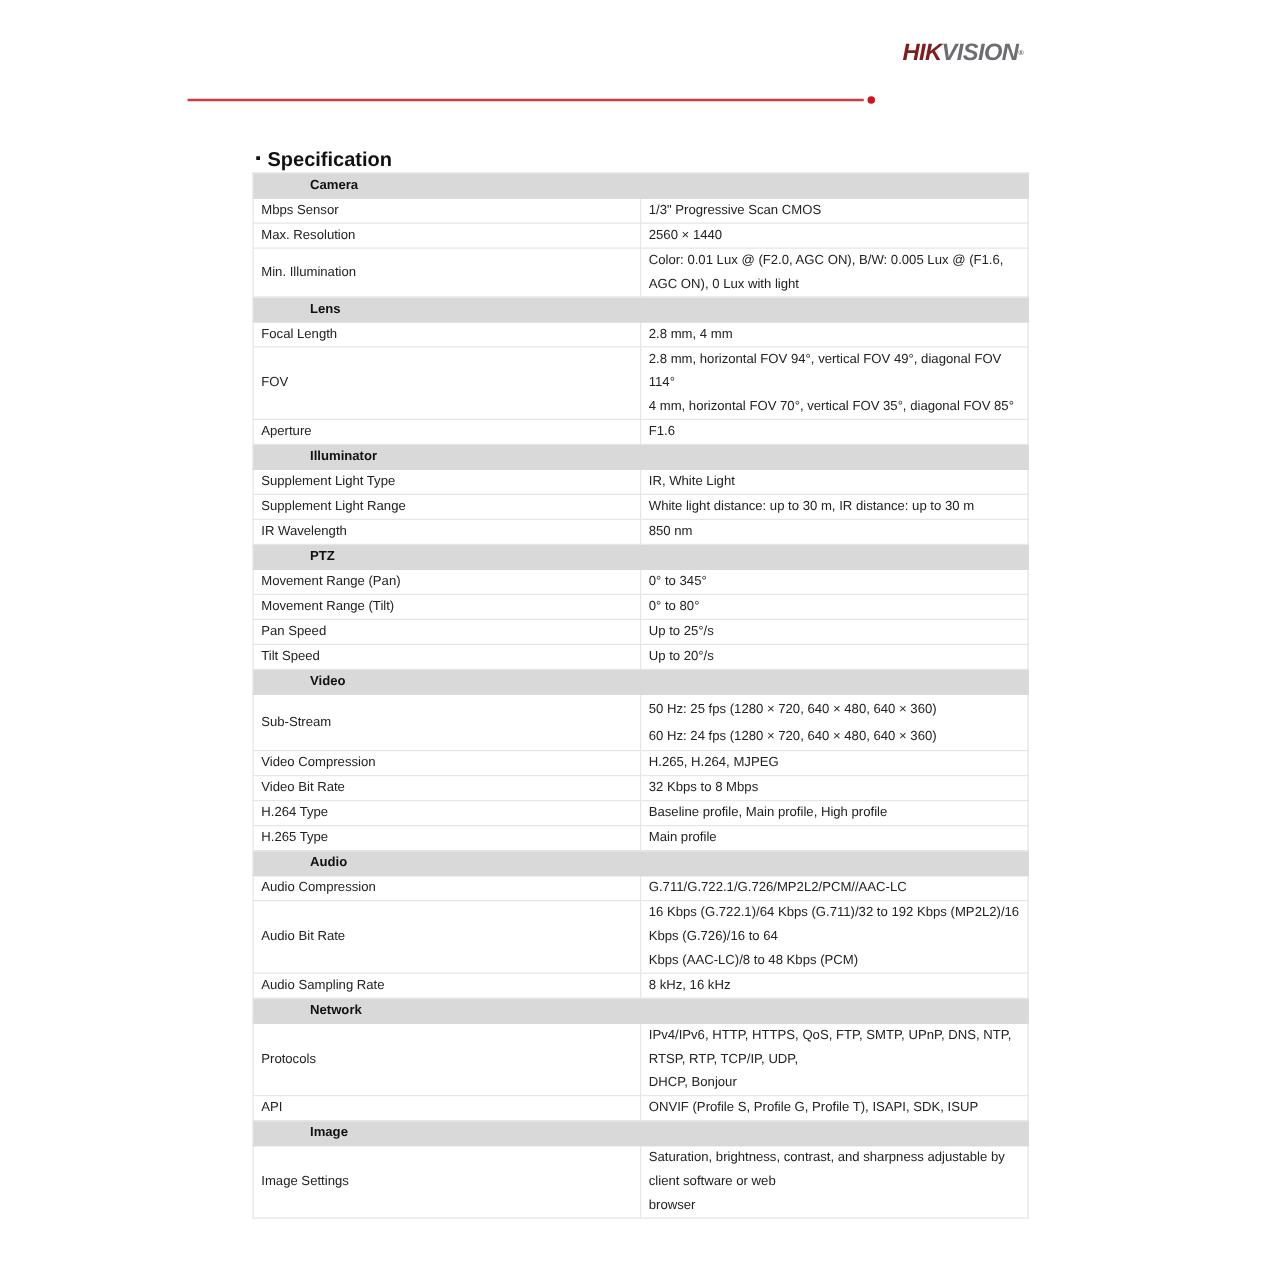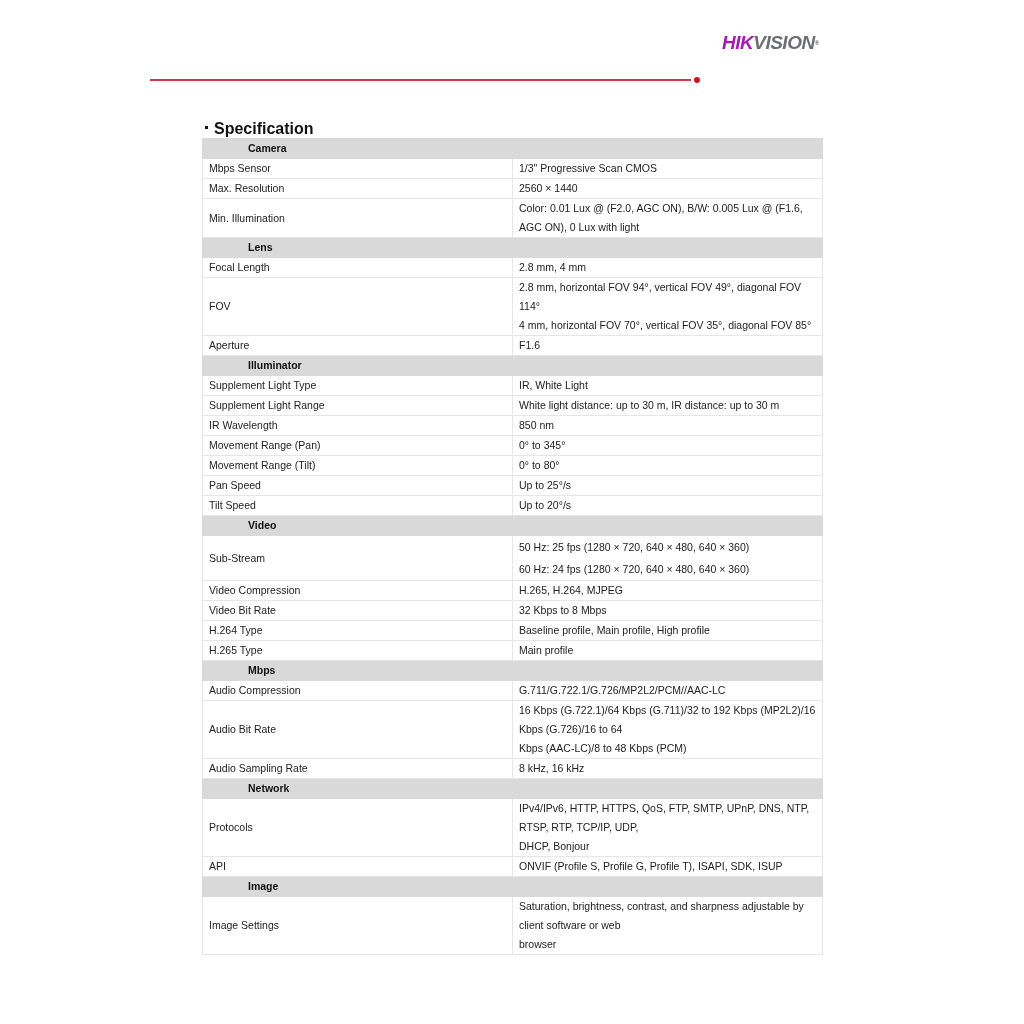--- a/index.html
+++ b/index.html
@@ -1,21 +1,21 @@
 <!DOCTYPE html>
 <html><head>
 <meta charset="utf-8">
 <style>
   html, body { margin: 0; padding: 0; background: #ffffff; }
   body { width: 1024px; height: 1024px; position: relative; overflow: hidden;
          font-family: "Liberation Sans", "DejaVu Sans", sans-serif; color: #222; }
 
   .logo { position: absolute; left: 722px; top: 33px; font-size: 19px; font-weight: bold;
           font-style: italic; letter-spacing: -0.5px; line-height: 20px; }
-  .logo .hik { color: #a21caf; }
+  .logo .hik { color: #7f1d1d; }
   .logo .vision { color: #6d6e71; text-align: right; }
   .logo .reg { color: #6d6e71; font-size: 6px; vertical-align: top; font-style: normal; }
 
   .rule { position: absolute; left: 150px; top: 79px; width: 541px; height: 2px; background: #d33a45; }
   .rule-dot { position: absolute; left: 694px; top: 77px; width: 6px; height: 6px; border-radius: 50%; background: #d2111f; }
 
   .heading { position: absolute; left: 205px; top: 120px; font-size: 16px; font-weight: bold; color: #111; line-height: 18px; }
   .heading .bullet { display: inline-block; width: 3px; height: 3px; background: #111; vertical-align: middle; margin-right: 6px; position: relative; top: -2px; }
 
   table.spec { position: absolute; left: 202px; top: 138px; width: 621px; border-collapse: collapse;
@@ -99,20 +99,23 @@
         <td>
           <span class="line">White light distance: up to 30 m, IR distance: up to 30 m</span>
         </td>
       </tr>
       <tr>
         <td class="lbl">IR Wavelength</td>
         <td>
           <span class="line">850 nm</span>
         </td>
       </tr>
+      <tr class="section">
+        <td colspan="2">PTZ</td>
+      </tr>
       <tr>
         <td class="lbl">Movement Range (Pan)</td>
         <td>
           <span class="line">0° to 345°</span>
         </td>
       </tr>
       <tr>
         <td class="lbl">Movement Range (Tilt)</td>
         <td>
           <span class="line">0° to 80°</span>
@@ -158,21 +161,21 @@
           <span class="line">Baseline profile, Main profile, High profile</span>
         </td>
       </tr>
       <tr>
         <td class="lbl">H.265 Type</td>
         <td>
           <span class="line">Main profile</span>
         </td>
       </tr>
       <tr class="section">
-        <td colspan="2">Mbps</td>
+        <td colspan="2">Audio</td>
       </tr>
       <tr>
         <td class="lbl">Audio Compression</td>
         <td>
           <span class="line">G.711/G.722.1/G.726/MP2L2/PCM//AAC-LC</span>
         </td>
       </tr>
       <tr>
         <td class="lbl">Audio Bit Rate</td>
         <td>

